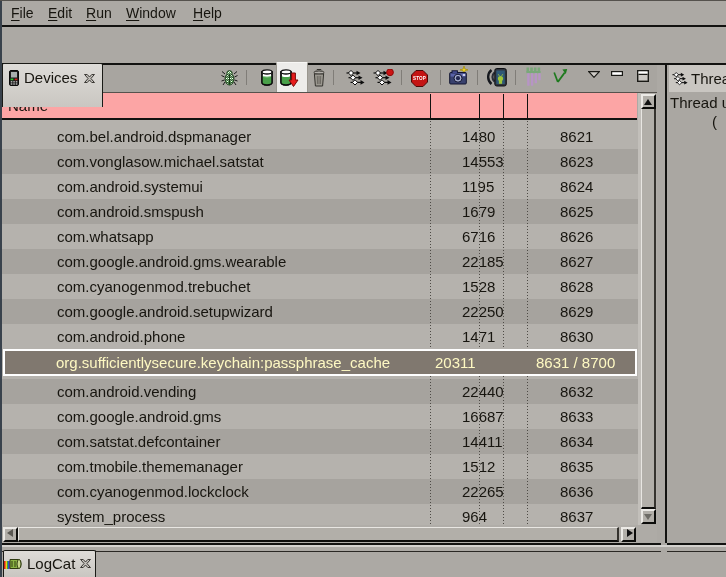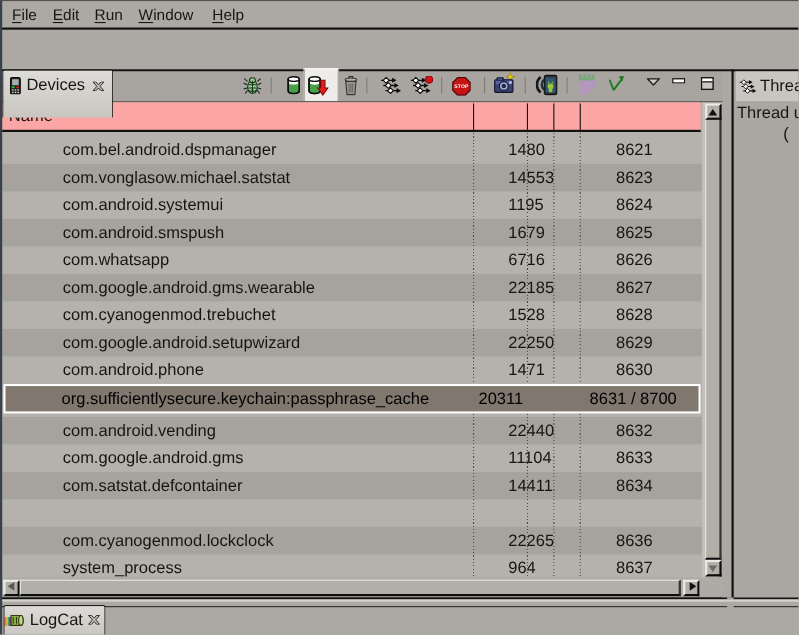--- a/index.html
+++ b/index.html
@@ -22,21 +22,21 @@
 #theader { position:absolute; left:2px; top:93px; width:635px; height:27px; background:#fca5a5; border-bottom:2px solid #121210; }
 #theader .hname { position:absolute; left:6px; top:4px; font-size:15px; }
 .hsep { position:absolute; top:1px; width:1px; height:24px; background:#121210; }
 #tbody { position:absolute; left:2px; top:120px; width:636px; height:405px; background:#b5b2ad; }
 #gutter { position:absolute; left:638px; top:93px; width:3px; height:432px; background:#c2bfba; }
 .row { position:absolute; left:0; width:636px; height:25px; font-size:15px; line-height:25px; }
 .row.odd { background:#a6a39e; }
 .row .c1 { position:absolute; left:55px; top:0; }
 .row .c2 { position:absolute; left:460px; top:0; }
 .row .c3 { position:absolute; left:558px; top:0; }
-#selrow { position:absolute; z-index:2; left:1px; top:229px; width:634px; height:27px; background:#80786f; border:2px solid #fff; color:#000000; font-size:15px; line-height:23px; }
+#selrow { position:absolute; z-index:2; left:1px; top:229px; width:634px; height:27px; background:#80786f; border:2px solid #fff; color:#fef9c3; font-size:15px; line-height:23px; }
 #selrow .c1 { position:absolute; left:51px; top:0; }
 #selrow .c2 { position:absolute; left:430px; top:0; }
 #selrow .c3 { position:absolute; left:531px; top:0; }
 .vdot { position:absolute; top:121px; height:403px; width:1px; background-image:repeating-linear-gradient(to bottom,#4e4b46 0px,#4e4b46 1px,transparent 1px,transparent 3px); }
 
 #vscroll { position:absolute; left:641px; top:93px; width:16px; height:431px; background:#b0ada8; }
 #hscroll { position:absolute; left:2px; top:525px; width:635px; height:18px; background:#b0ada8; }
 .sbtn { position:absolute; background:#b2afa9; border-top:2px solid #eceae6; border-left:2px solid #eceae6; border-right:2px solid #0c0c0a; border-bottom:2px solid #0c0c0a; }
 .tri { position:absolute; width:0; height:0; }
 #corner { position:absolute; left:636px; top:525px; width:21px; height:18px; background:#aeaba6; }
@@ -299,27 +299,32 @@
       <span class="c2">20311</span>
       <span class="c3">8631 / 8700</span>
     </div>
   <div class="row odd" style="top:259px">
       <span class="c1">com.android.vending</span>
       <span class="c2">22440</span>
       <span class="c3">8632</span>
     </div>
   <div class="row" style="top:284px">
       <span class="c1">com.google.android.gms</span>
-      <span class="c2">11104</span>
+      <span class="c2">16687</span>
       <span class="c3">8633</span>
     </div>
   <div class="row odd" style="top:309px">
       <span class="c1">com.satstat.defcontainer</span>
       <span class="c2">14411</span>
       <span class="c3">8634</span>
+    </div>
+  <div class="row" style="top:334px">
+      <span class="c1">com.tmobile.thememanager</span>
+      <span class="c2">1512</span>
+      <span class="c3">8635</span>
     </div>
   <div class="row odd" style="top:359px">
       <span class="c1">com.cyanogenmod.lockclock</span>
       <span class="c2">22265</span>
       <span class="c3">8636</span>
     </div>
   <div class="row" style="top:384px">
       <span class="c1">system_process</span>
       <span class="c2">964</span>
       <span class="c3">8637</span>

